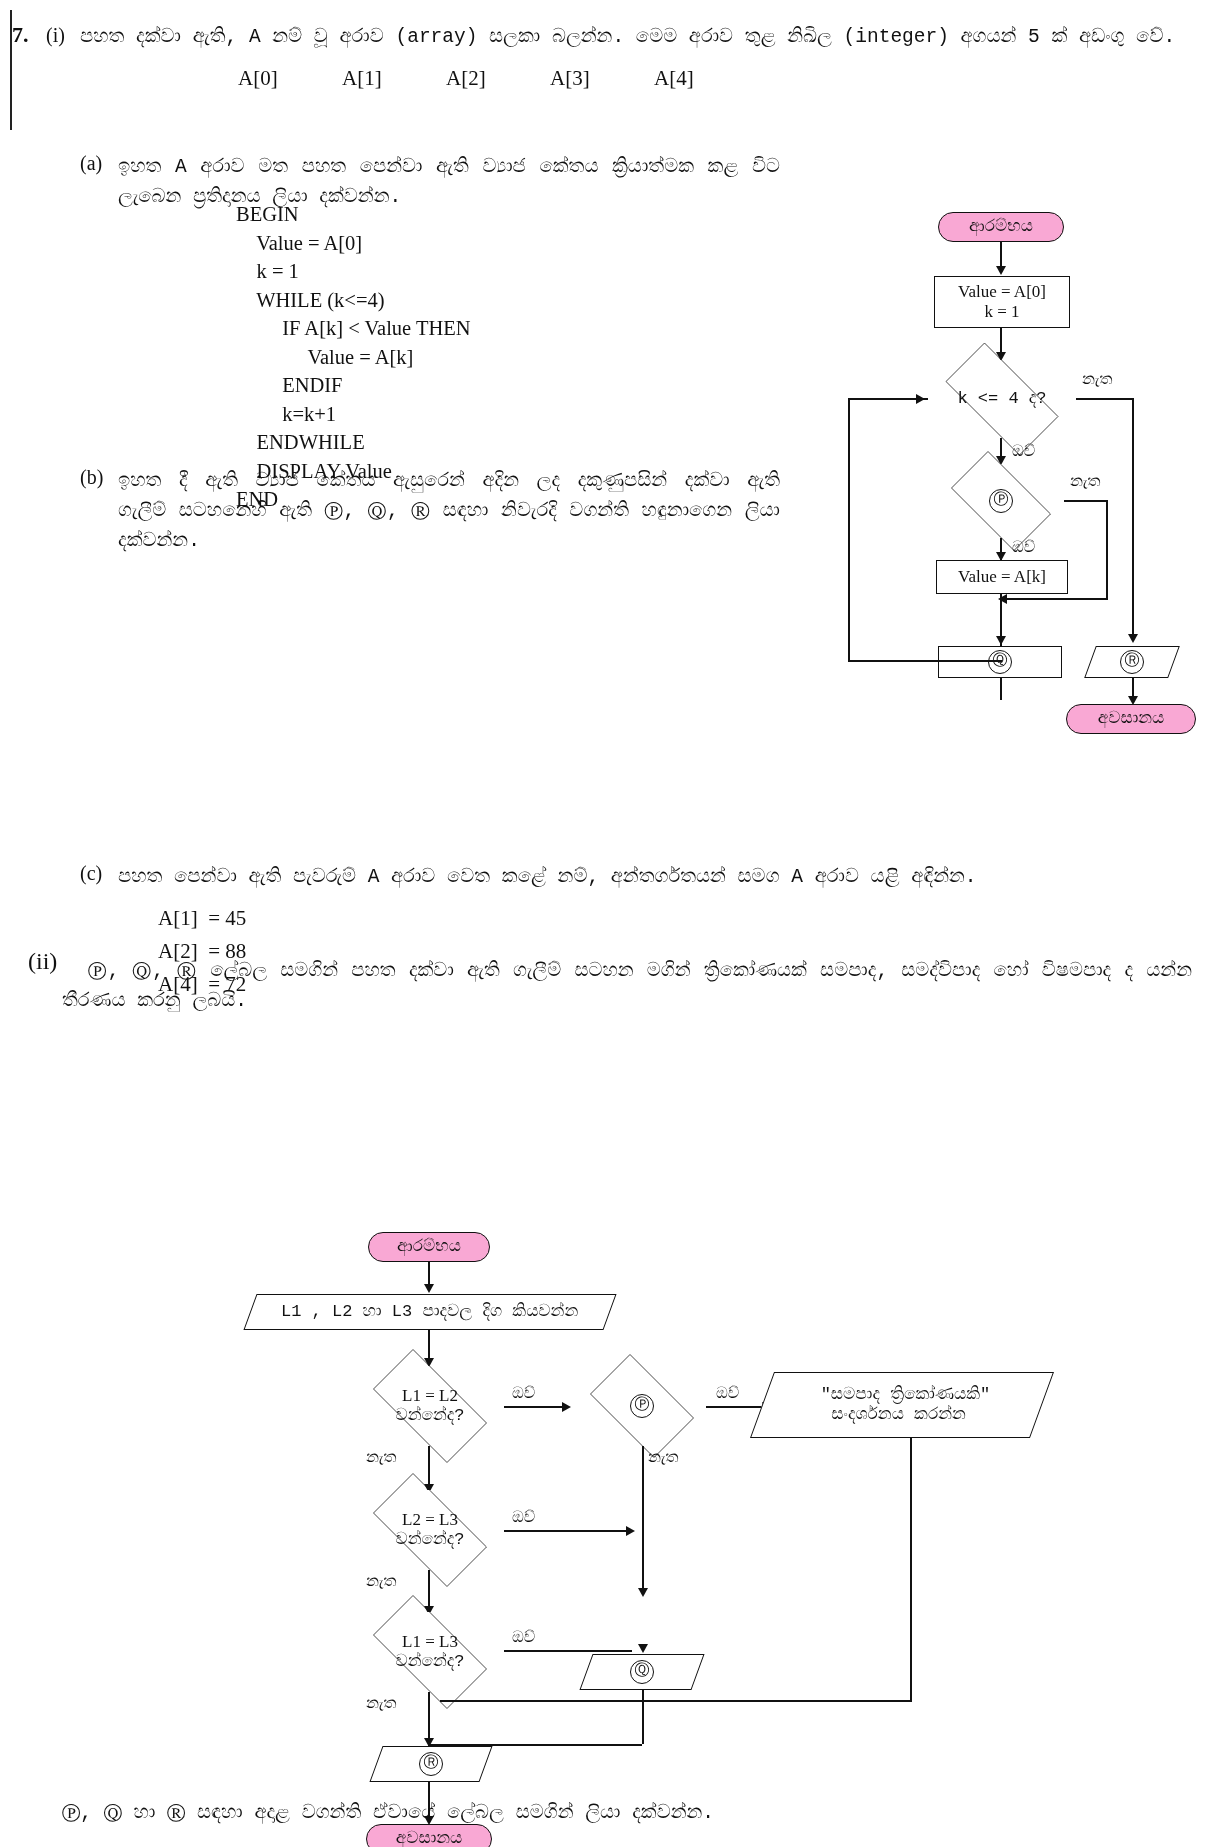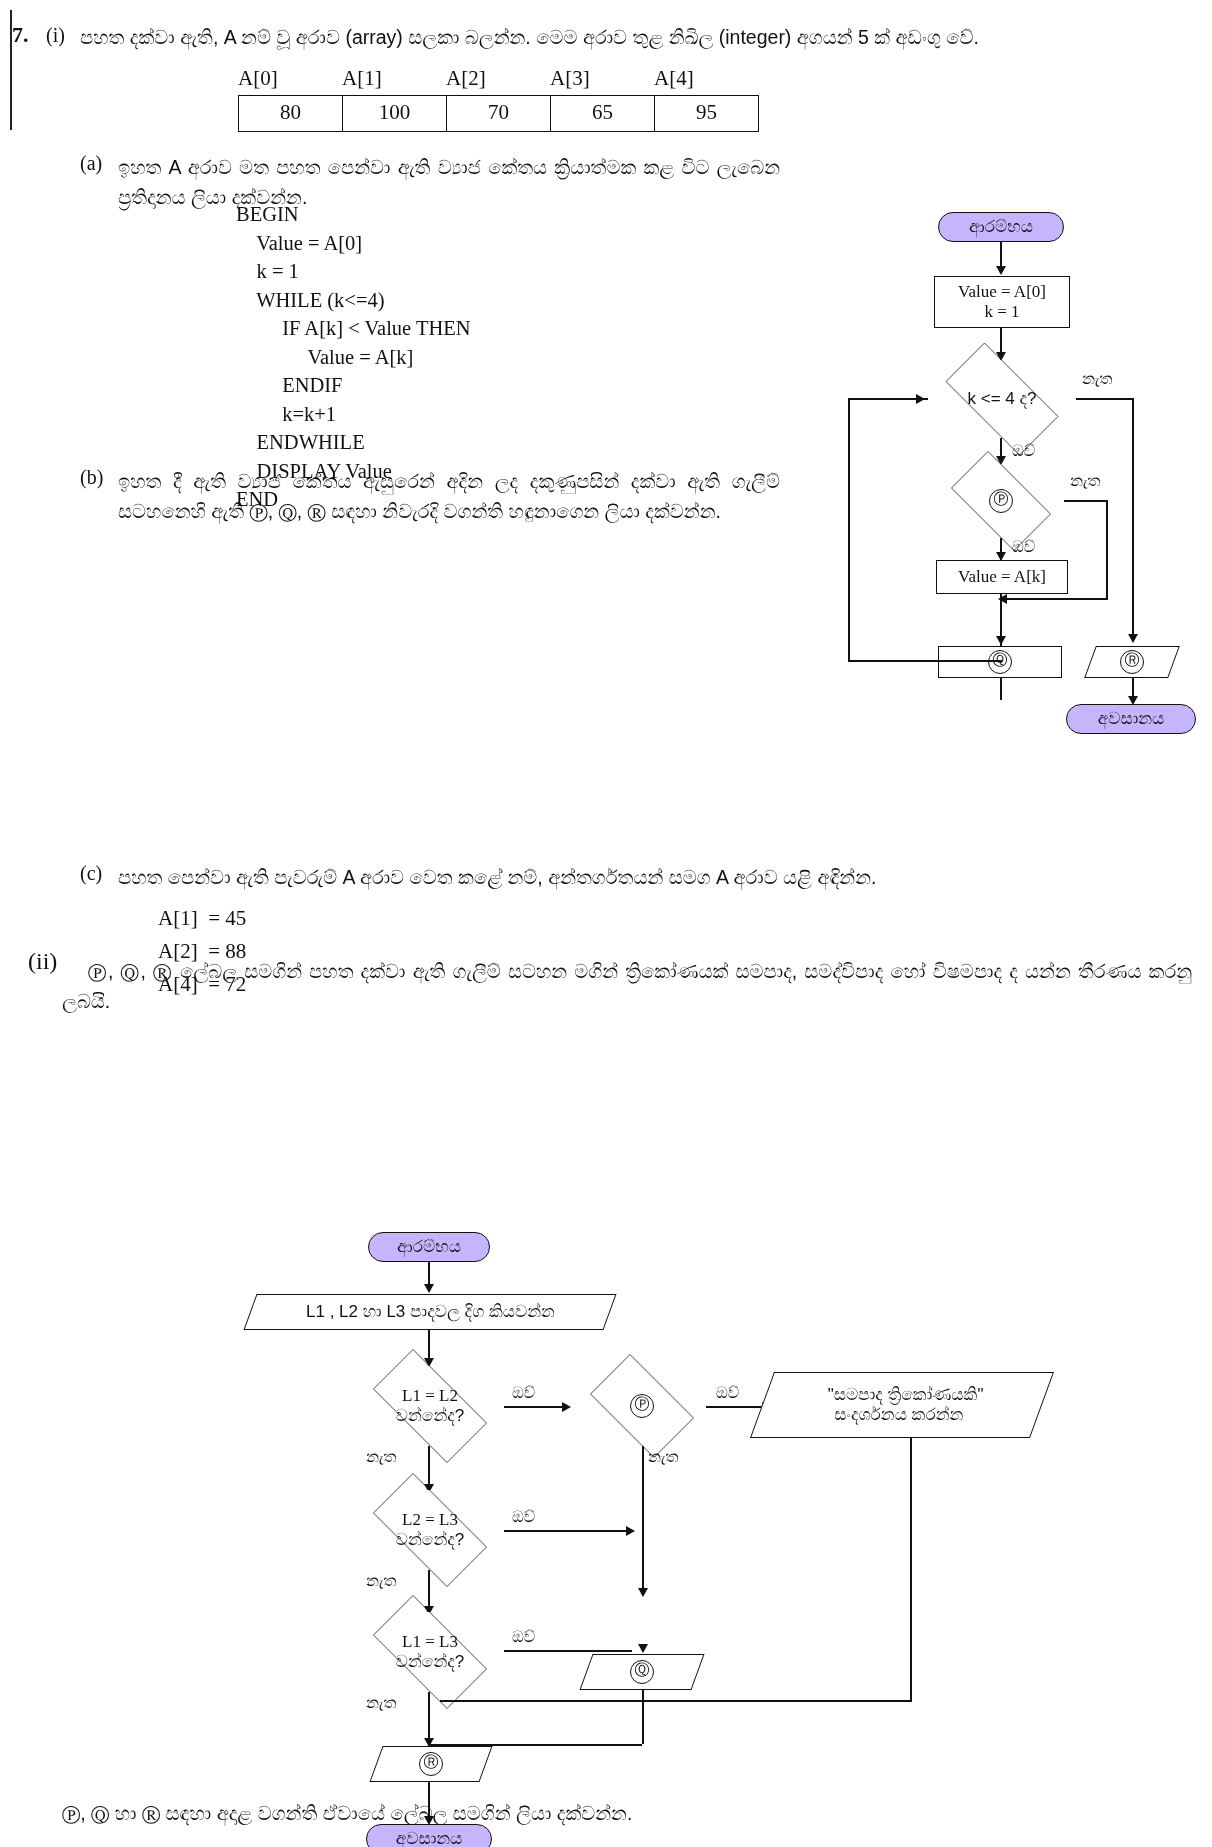--- a/index.html
+++ b/index.html
@@ -13,21 +13,21 @@
   }
   .page{position:relative;width:1212px;height:1847px;}
 
   
   .margin-rule{position:absolute;left:10px;top:10px;width:2px;height:120px;background:#222;}
 
   .qnum{position:absolute;left:12px;top:22px;font-size:22px;font-weight:bold;}
   .romi{position:absolute;left:46px;top:24px;font-size:20px;}
   .romii{position:absolute;left:28px;top:948px;font-size:24px;}
 
-  .sin{font-family:Liberation Sans, sans-serif;}
+  .sin{font-family:Liberation Mono, monospace;}
   .txt{font-size:19.5px;line-height:30px;text-align:justify;}
 
   .p-i{position:absolute;left:80px;top:22px;width:1112px;}
   .p-ii{position:absolute;left:62px;top:948px;width:1130px;}
 
   
   .arr-wrap{position:absolute;left:238px;top:66px;}
   .arr-heads{display:flex;}
   .arr-heads div{width:104px;text-align:left;font-size:21px;}
   .arr-cells{display:flex;border:1.6px solid #111;border-right:none;margin-top:4px;}
@@ -49,21 +49,21 @@
   .asg{position:absolute;left:158px;top:902px;font-size:21px;line-height:33px;white-space:pre;}
 
   
   .watermark{position:absolute;left:378px;top:764px;font-size:46px;font-weight:bold;
      color:#f5c9cf;letter-spacing:1px;font-family:"Liberation Sans",sans-serif;}
 
   
   .fc{position:absolute;}
   .node{position:absolute;box-sizing:border-box;display:flex;align-items:center;
         justify-content:center;text-align:center;font-size:17px;line-height:20px;}
-  .term{border:1.8px solid #111;border-radius:17px;background:#c4b5fd;}
+  .term{border:1.8px solid #111;border-radius:17px;background:#f9a8d4;}
   .proc{border:1.8px solid #111;background:#fff;}
   .io{border:1.8px solid #111;background:#fff;transform:skewX(-20deg);}
   .io > span{transform:skewX(20deg);display:block;}
   .dia{background:#fff;}
   .dia .dbox{position:absolute;left:0;top:0;width:100%;height:100%;
       border:1.8px solid #111;transform:rotate(45deg) scale(.707);box-sizing:border-box;}
   .dia .dlab{position:relative;z-index:2;width:100%;}
   .circ{display:inline-block;border:1.5px solid #111;border-radius:50%;
         width:22px;height:22px;line-height:19px;text-align:center;font-size:15px;}
   .ln{position:absolute;background:#111;}
@@ -90,27 +90,20 @@
   <div class="p-i txt sin">පහත දක්වා ඇති, A නම් වූ අරාව (array) සලකා බලන්න. මෙම අරාව තුළ නිඛිල (integer) අගයන් 5 ක් අඩංගු වේ.</div>
 
   <div class="arr-wrap">
     <div class="arr-heads">
       <div>A[0]</div>
       <div>A[1]</div>
       <div>A[2]</div>
       <div>A[3]</div>
       <div>A[4]</div>
     </div>
-    <div class="arr-cells">
-      <div>80</div>
-      <div>100</div>
-      <div>70</div>
-      <div>65</div>
-      <div>95</div>
-    </div>
   </div>
 
   <div class="sub sub-a">
     <span class="sub-lab">(a)</span>
     <div class="sub-body txt sin">ඉහත A අරාව මත පහත පෙන්වා ඇති ව්‍යාජ කේතය ක්‍රියාත්මක කළ විට ලැබෙන ප්‍රතිදානය ලියා දක්වන්න.</div>
   </div>
 
   <div class="code">BEGIN
     Value = A[0]
     k = 1

